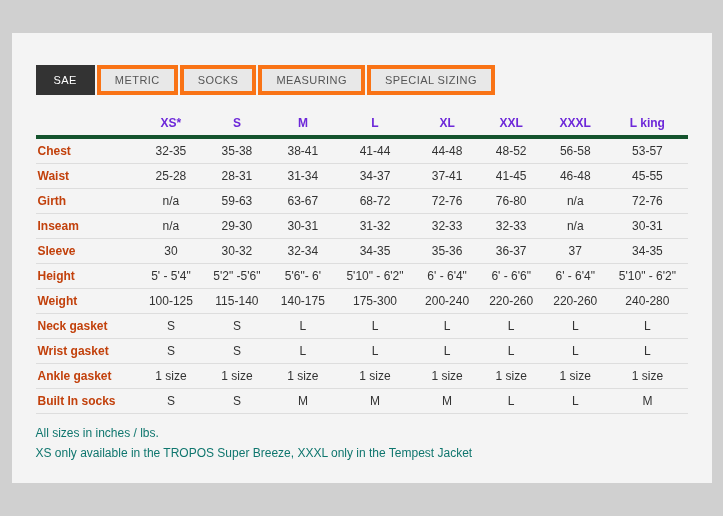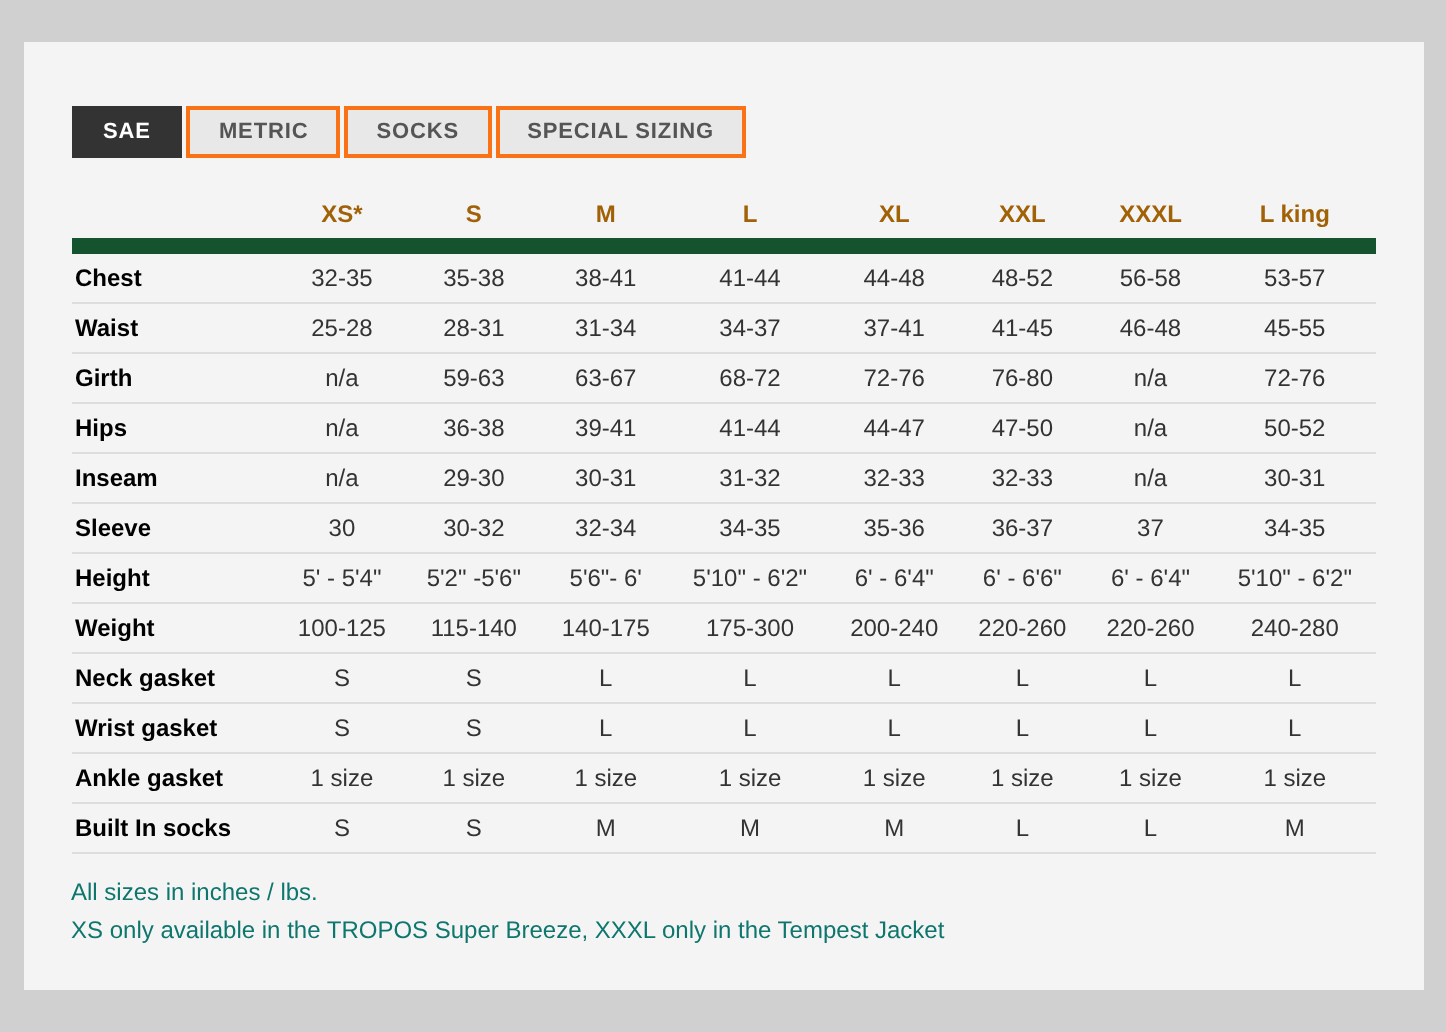--- a/index.html
+++ b/index.html
@@ -25,24 +25,24 @@
       margin-bottom: 12px;
     }
     .tabs {
       display: flex;
       gap: 0;
       margin-bottom: 16px;
     }
     .tab {
       padding: 5px 14px;
       font-size: 11px;
-      font-weight: bold;
+      font-weight: normal;
       text-transform: uppercase;
       letter-spacing: 0.04em;
-      border: 2px solid #f97316;
+      border: 4px solid #f97316;
       background: #e8e8e8;
       color: #555;
       cursor: pointer;
       margin-right: 2px;
     }
     .tab.active {
       background: #333;
       color: #fff;
       border-color: #333;
     }
@@ -55,26 +55,26 @@
       padding: 5px 4px;
       text-align: center;
       border-bottom: 1px solid #ddd;
       color: #333;
     }
     .sizing-table td:first-child {
       text-align: left;
       font-weight: bold;
       padding-left: 2px;
       white-space: nowrap;
-      color: #000000;
+      color: #c2410c;
     }
     .sizing-table th {
       font-weight: bold;
-      color: #a16207;
-      border-bottom: 8px solid #14532d;
+      color: #6d28d9;
+      border-bottom: 4px solid #14532d;
       font-size: 12px;
     }
     .sizing-table th:first-child {
       text-align: left;
     }
     .blue { color: #1a6eb5; }
     .footer-notes {
       margin-top: 10px;
       font-size: 12px;
       color: #0f766e;
@@ -84,20 +84,21 @@
 </head>
 <body>
 
 <div class="card">
   <div class="page-title"></div>
 
   <div class="tabs">
       <div class="tab active">SAE</div>
       <div class="tab">METRIC</div>
       <div class="tab">SOCKS</div>
+      <div class="tab">MEASURING</div>
       <div class="tab">SPECIAL SIZING</div>
     </div>
 
   <table class="sizing-table">
     <thead>
       <tr>
           <th></th>
           <th>XS*</th>
           <th>S</th>
           <th>M</th>
@@ -136,31 +137,20 @@
           <td>n/a</td>
           <td>59-63</td>
           <td>63-67</td>
           <td>68-72</td>
           <td>72-76</td>
           <td>76-80</td>
           <td>n/a</td>
           <td>72-76</td>
         </tr>
         <tr>
-          <td>Hips</td>
-          <td>n/a</td>
-          <td>36-38</td>
-          <td class="blue">39-41</td>
-          <td>41-44</td>
-          <td>44-47</td>
-          <td>47-50</td>
-          <td>n/a</td>
-          <td>50-52</td>
-        </tr>
-        <tr>
           <td>Inseam</td>
           <td>n/a</td>
           <td>29-30</td>
           <td class="blue">30-31</td>
           <td>31-32</td>
           <td>32-33</td>
           <td>32-33</td>
           <td>n/a</td>
           <td>30-31</td>
         </tr>

